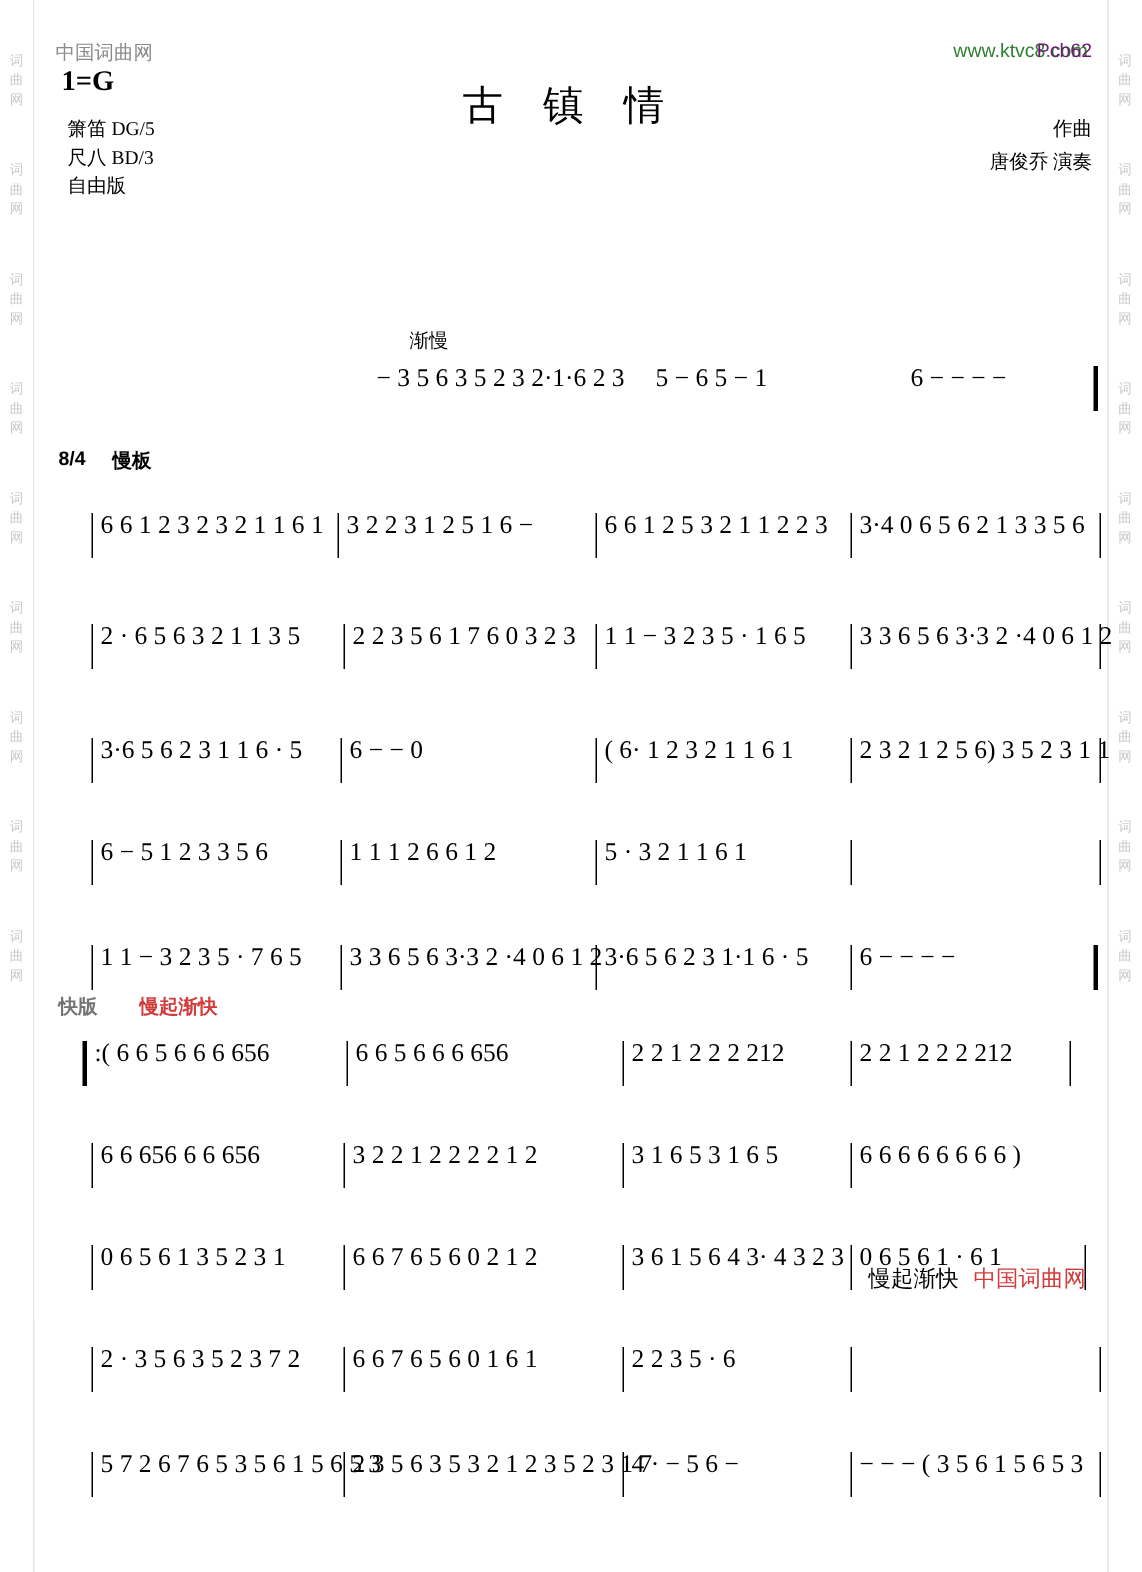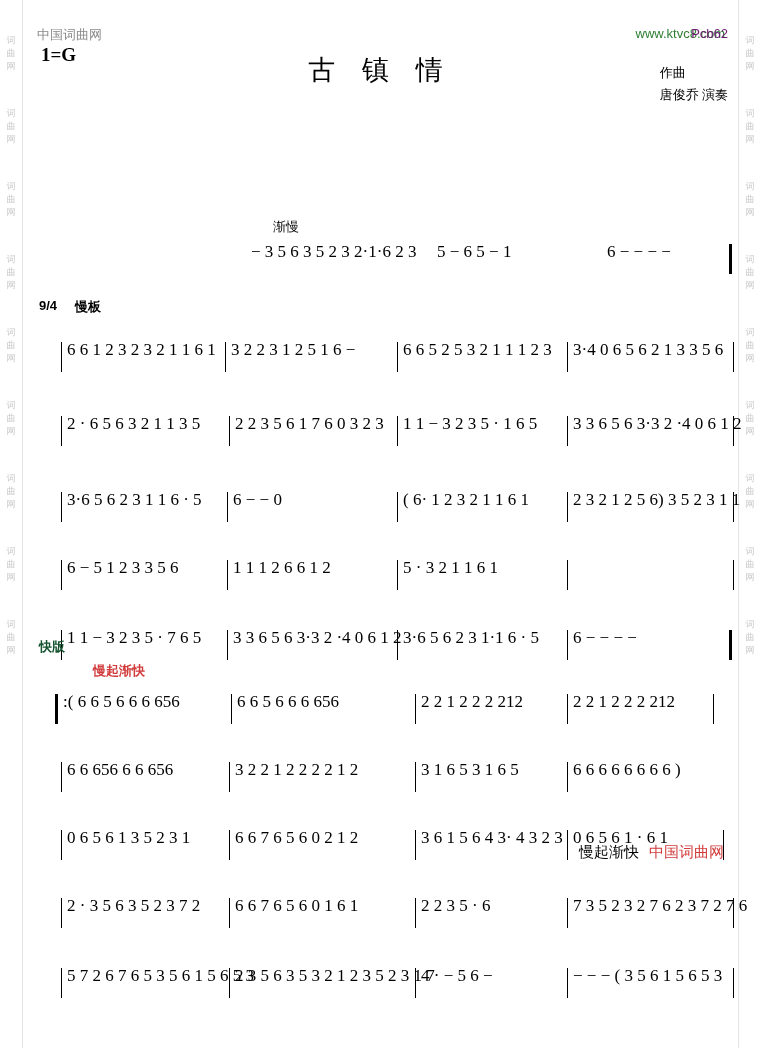--- a/index.html
+++ b/index.html
@@ -51,22 +51,22 @@
   .instr{
     position:absolute;left:22px;top:76px;
     font-size:13px;line-height:19px;
   }
   .title{
     position:absolute;left:0;right:0;top:52px;
     text-align:center;font-size:27px;letter-spacing:10px;
     font-family:"Liberation Serif", serif;
   }
   .credits{
-    position:absolute;right:10px;top:62px;
-    font-size:13px;line-height:22px;
+    position:absolute;right:10px;top:75px;
+    font-size:13px;line-height:22px;text-align:right;
   }
 
   
   .row{
     position:absolute;left:0;right:0;
     height:44px;
     font-size:17px;
     white-space:nowrap;
   }
   .row .bar{
@@ -197,47 +197,52 @@
 
 <div class="sheet">
 
   <div class="wm-top-left">中国词曲网</div>
   <div class="wm-top-right">
     <span>www.ktvc8.com</span><span class="overlap">Pcb62</span>
   </div>
 
   <div class="key">1=G</div>
 
+  <div class="instr">
+    <div>箫笛 DG/5</div>
+    <div>尺八 BD/3</div>
+    <div>自由版</div>
+  </div>
 
   <div class="title">古 镇 情</div>
 
   <div class="credits">
     <div>作曲</div>
     <div>唐俊乔  演奏</div>
   </div>
 
 
   <div class="row" style="top:242px">
     <div class="lbl" style="left:250px;top:-24px">渐慢</div>
     <div class="grp" style="left:228px;top:0">− 3 5 6   3 5 2 3   2·1·6  2 3</div>
     <div class="grp" style="left:414px;top:0">5    −    6 5    − 1</div>
     <div class="grp" style="left:584px;top:0">6  − − − −</div>
     <div class="thickbar" style="left:706px;top:2px"></div>
   </div>
 
-  <div class="lbl b" style="position:absolute;left:16px;top:298px">9/4</div>
+  <div class="lbl b" style="position:absolute;left:16px;top:298px">8/4</div>
   <div class="lbl b" style="position:absolute;left:52px;top:298px">慢板</div>
 
   <div class="row" style="top:340px">
     <div class="bar" style="left:38px;top:2px"></div>
     <div class="grp" style="left:44px;top:0">6 6 1   2 3 2   3 2 1  1  6 1</div>
     <div class="bar" style="left:202px;top:2px"></div>
     <div class="grp" style="left:208px;top:0">3 2 2 3   1 2 5   1 6    −</div>
     <div class="bar" style="left:374px;top:2px"></div>
-    <div class="grp" style="left:380px;top:0">6 6 5   2 5 3 2   1  1   1 2 3</div>
+    <div class="grp" style="left:380px;top:0">6 6 1   2 5 3 2   1  1   2 2 3</div>
     <div class="bar" style="left:544px;top:2px"></div>
     <div class="grp" style="left:550px;top:0">3·4 0 6   5 6 2 1   3   3  5 6</div>
     <div class="bar" style="left:710px;top:2px"></div>
   </div>
 
   <div class="row" style="top:414px">
     <div class="bar" style="left:38px;top:2px"></div>
     <div class="grp" style="left:44px;top:0">2 ·      6 5 6   3 2 1   1  3 5</div>
     <div class="bar" style="left:206px;top:2px"></div>
     <div class="grp" style="left:212px;top:0">2 2 3   5 6 1 7  6    0 3 2 3</div>
@@ -276,21 +281,21 @@
     <div class="grp" style="left:44px;top:0">1 1   − 3 2 3   5 ·   7 6 5</div>
     <div class="bar" style="left:204px;top:2px"></div>
     <div class="grp" style="left:210px;top:0">3 3 6   5 6 3·3   2 ·4  0 6 1 2</div>
     <div class="bar" style="left:374px;top:2px"></div>
     <div class="grp" style="left:380px;top:0">3·6 5 6   2 3 1·1   6 ·   5</div>
     <div class="bar" style="left:544px;top:2px"></div>
     <div class="grp" style="left:550px;top:0">6   − − − −</div>
     <div class="thickbar" style="left:706px;top:2px"></div>
   </div>
 
-  <div class="lbl b" style="position:absolute;left:16px;top:638px;color:#14532d">快版</div>
+  <div class="lbl b" style="position:absolute;left:16px;top:662px;color:#737373">快版</div>
   <div class="lbl b" style="position:absolute;left:70px;top:662px;color:#d23b3b">慢起渐快</div>
 
   <div class="row" style="top:692px">
     <div class="thickbar" style="left:32px;top:2px"></div>
     <div class="grp" style="left:40px;top:0">:( 6 6 5 6 6 6  656</div>
     <div class="bar" style="left:208px;top:2px"></div>
     <div class="grp" style="left:214px;top:0">6 6 5 6 6  6  656</div>
     <div class="bar" style="left:392px;top:2px"></div>
     <div class="grp" style="left:398px;top:0">2 2 1 2  2 2  212</div>
     <div class="bar" style="left:544px;top:2px"></div>
@@ -322,21 +327,20 @@
   </div>
 
   <div class="row" style="top:896px">
     <div class="bar" style="left:38px;top:2px"></div>
     <div class="grp" style="left:44px;top:0">2 ·    3  5 6 3 5   2 3 7 2</div>
     <div class="bar" style="left:206px;top:2px"></div>
     <div class="grp" style="left:212px;top:0">6 6 7   6 5 6   0 1   6 1</div>
     <div class="bar" style="left:392px;top:2px"></div>
     <div class="grp" style="left:398px;top:0">2     2 3 5 ·   6</div>
     <div class="bar" style="left:544px;top:2px"></div>
-    <div class="grp" style="left:550px;top:0">7 3 5   2 3 2 7   6 2 3   7 2 7 6</div>
     <div class="bar" style="left:710px;top:2px"></div>
   </div>
 
   <div class="row" style="top:966px">
     <div class="bar" style="left:38px;top:2px"></div>
     <div class="grp" style="left:44px;top:0">5 7 2  6 7 6 5   3 5 6 1   5 6 5 3</div>
     <div class="bar" style="left:206px;top:2px"></div>
     <div class="grp" style="left:212px;top:0">2 3 5 6  3 5 3 2  1 2 3 5  2 3 1 7</div>
     <div class="bar" style="left:392px;top:2px"></div>
     <div class="grp" style="left:398px;top:0">4 ·    −    5  6    −</div>

